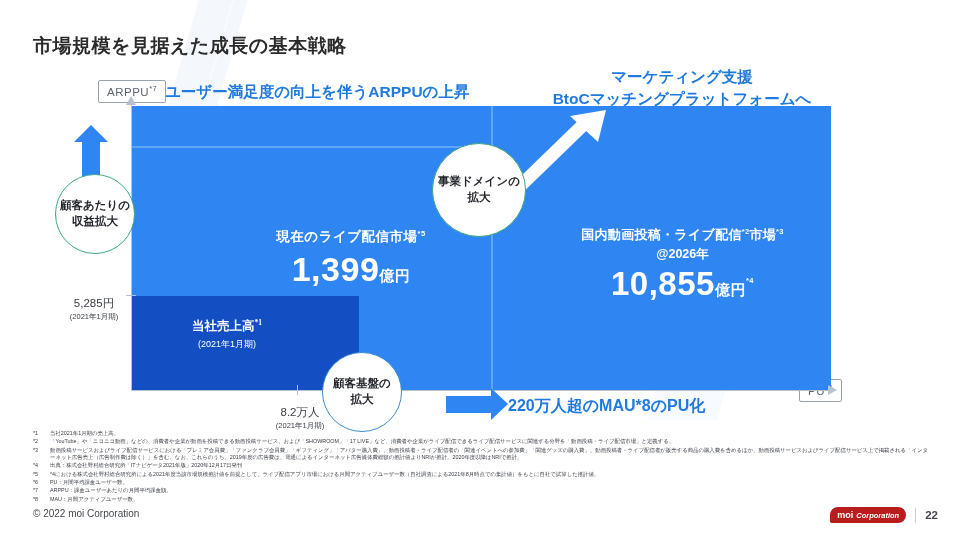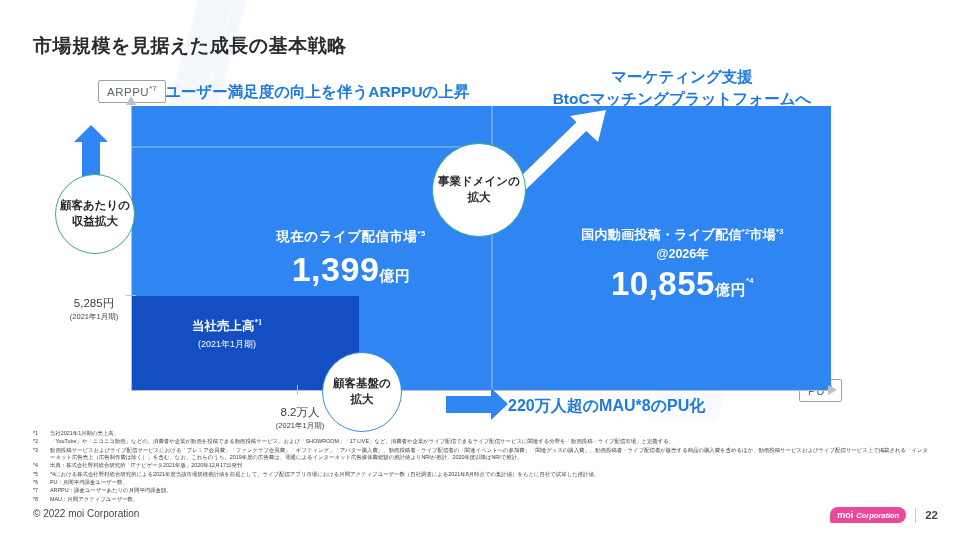--- a/index.html
+++ b/index.html
@@ -135,21 +135,21 @@
   .notes { position:absolute; left:33px; top:430px; width:900px; }
   .note { display:flex; font-size:5.4px; color:#3a3f46; line-height:1.42; margin-bottom:0.6px; }
   .note .mk { width:17px; flex:0 0 17px; }
   .note .tx { flex:1; }
 
   .copyright { position:absolute; left:33px; top:508px; font-size:10px; color:#44484e; }
 
   .footer-right { position:absolute; right:22px; top:507px; display:flex; align-items:center; gap:9px; }
   .logo-chip {
     display:flex; align-items:center; gap:3px;
-    background:#ec4899; color:#fff; font-size:9px; font-weight:bold;
+    background:#b91c1c; color:#fff; font-size:9px; font-weight:bold;
     padding:3px 7px; border-radius:9px 9px 9px 2px;
   }
   .logo-chip .cn { color:#fff; font-size:7.5px; font-style:italic; }
   .fsep { width:1px; height:15px; background:#c5ccd4; }
   .pageno { font-size:11.5px; color:#44484e; font-weight:bold; }
 </style>
 </head>
 <body>
 
 <div class="slide">

